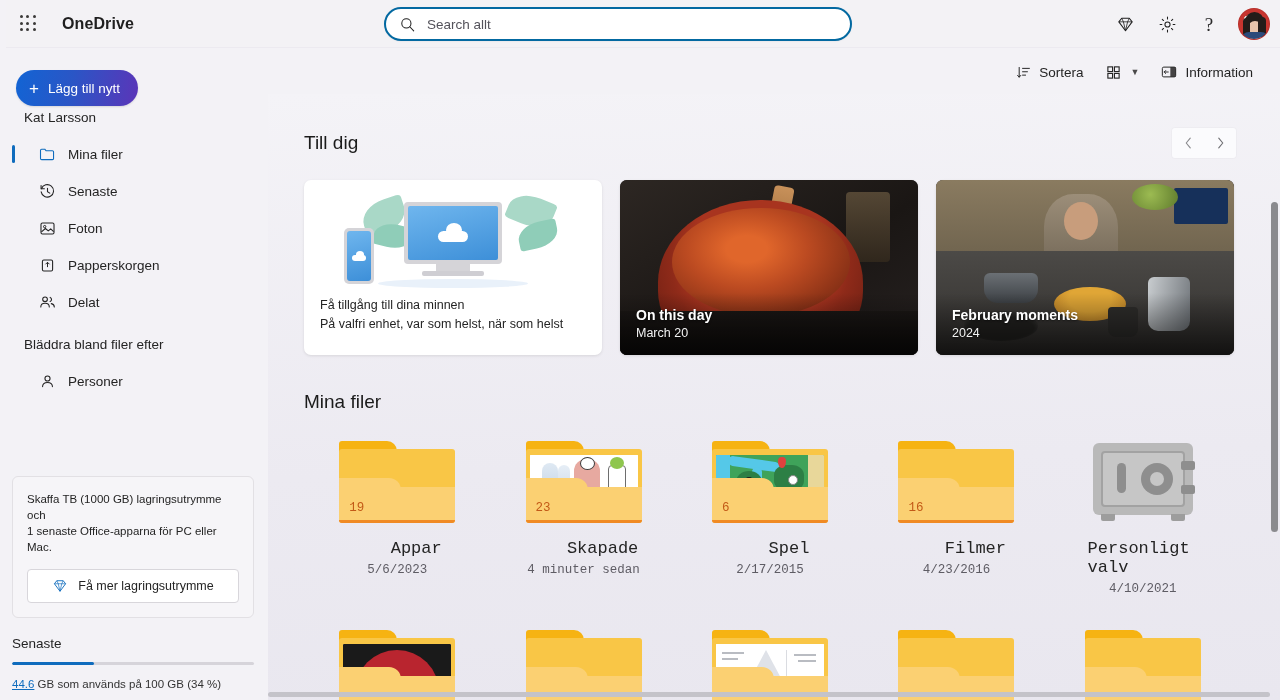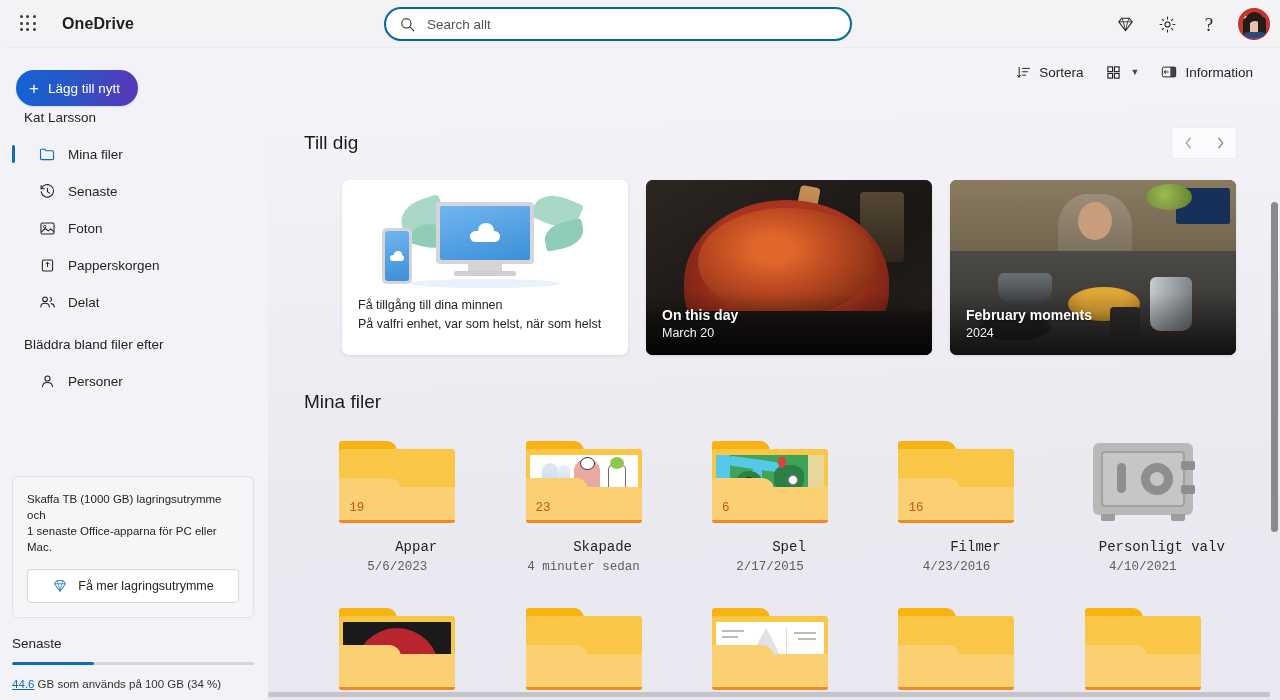--- a/index.html
+++ b/index.html
@@ -141,21 +141,21 @@
   .main-inner { padding: 34px 44px 0 36px; }
   .sect-head { display: flex; align-items: center; justify-content: space-between; }
   .sect-title { font-size: 19px; color: #1b1b1b; font-weight: 400; }
   .pager { display: flex; background: #fbfbfd; border-radius: 3px; box-shadow: 0 0 0 1px rgba(0,0,0,.02); }
   .pager button {
     width: 32px; height: 30px; border: none; background: transparent; cursor: pointer;
     color: #8a8a8e; font-size: 14px; display: flex; align-items: center; justify-content: center;
     font-family: "Liberation Sans", sans-serif;
   }
 
-  .cards { display: flex; gap: 18px; margin-top: 22px; margin-left: 38px; }
+  .cards { display: flex; gap: 18px; margin-top: 22px; }
   .card {
     width: 298px; height: 175px; border-radius: 7px; overflow: hidden; position: relative;
     cursor: pointer; box-shadow: 0 1px 3px rgba(0,0,0,.10);
   }
   .card.promo-card { background: #fff; }
   .promo-illus { height: 118px; display: flex; align-items: center; justify-content: center; position: relative; }
   .promo-card-text { padding: 0 16px; }
   .pct1 { font-size: 12.5px; color: #242424; }
   .pct2 { font-size: 12.5px; color: #242424; margin-top: 5px; }
 
@@ -229,21 +229,21 @@
     background: #fbd072; border-radius: 0 0 3px 3px;
     border-bottom: 3px solid #f08a24;
   }
   .folder .front::before {
     content:""; position:absolute; left:0; top:-9px; width: 62px; height: 12px;
     background:#fbd072; border-radius: 0 12px 0 0;
   }
   .folder .count {
     position: absolute; left: 10px; bottom: 8px; font-size: 12.5px; color: #c35a17; z-index: 3;
   }
-  .tile-name { margin-top: 16px; font-size: 14px; color: #242424; text-align: left; margin-left: 38px; }
+  .tile-name { margin-top: 16px; font-size: 17px; color: #242424; text-align: left; margin-left: 38px; }
   .tile-date { margin-top: 5px; font-size: 12.5px; color: #5e5c64; text-align: center; }
 
   
   .vault { width: 116px; height: 82px; position: relative; }
   .vault .box { position:absolute; left: 8px; top: 2px; width: 100px; height: 72px; background:#b9b9b9; border-radius: 6px; }
   .vault .inner { position:absolute; left: 16px; top: 10px; width: 84px; height: 56px; border: 2px solid #a2a2a2; border-radius: 4px; background:#c6c6c6; }
   .vault .dial { position:absolute; left: 56px; top: 22px; width: 32px; height: 32px; border-radius: 50%; background: #8e8e8e; }
   .vault .dial::after { content:""; position:absolute; left: 9px; top: 9px; width: 14px; height: 14px; border-radius:50%; background:#c6c6c6; }
   .vault .handle { position:absolute; left: 32px; top: 22px; width: 9px; height: 30px; border-radius: 5px; background:#8e8e8e; }
   .vault .bolt1 { position:absolute; right: 6px; top: 20px; width: 14px; height: 9px; background:#8e8e8e; border-radius:2px; }

